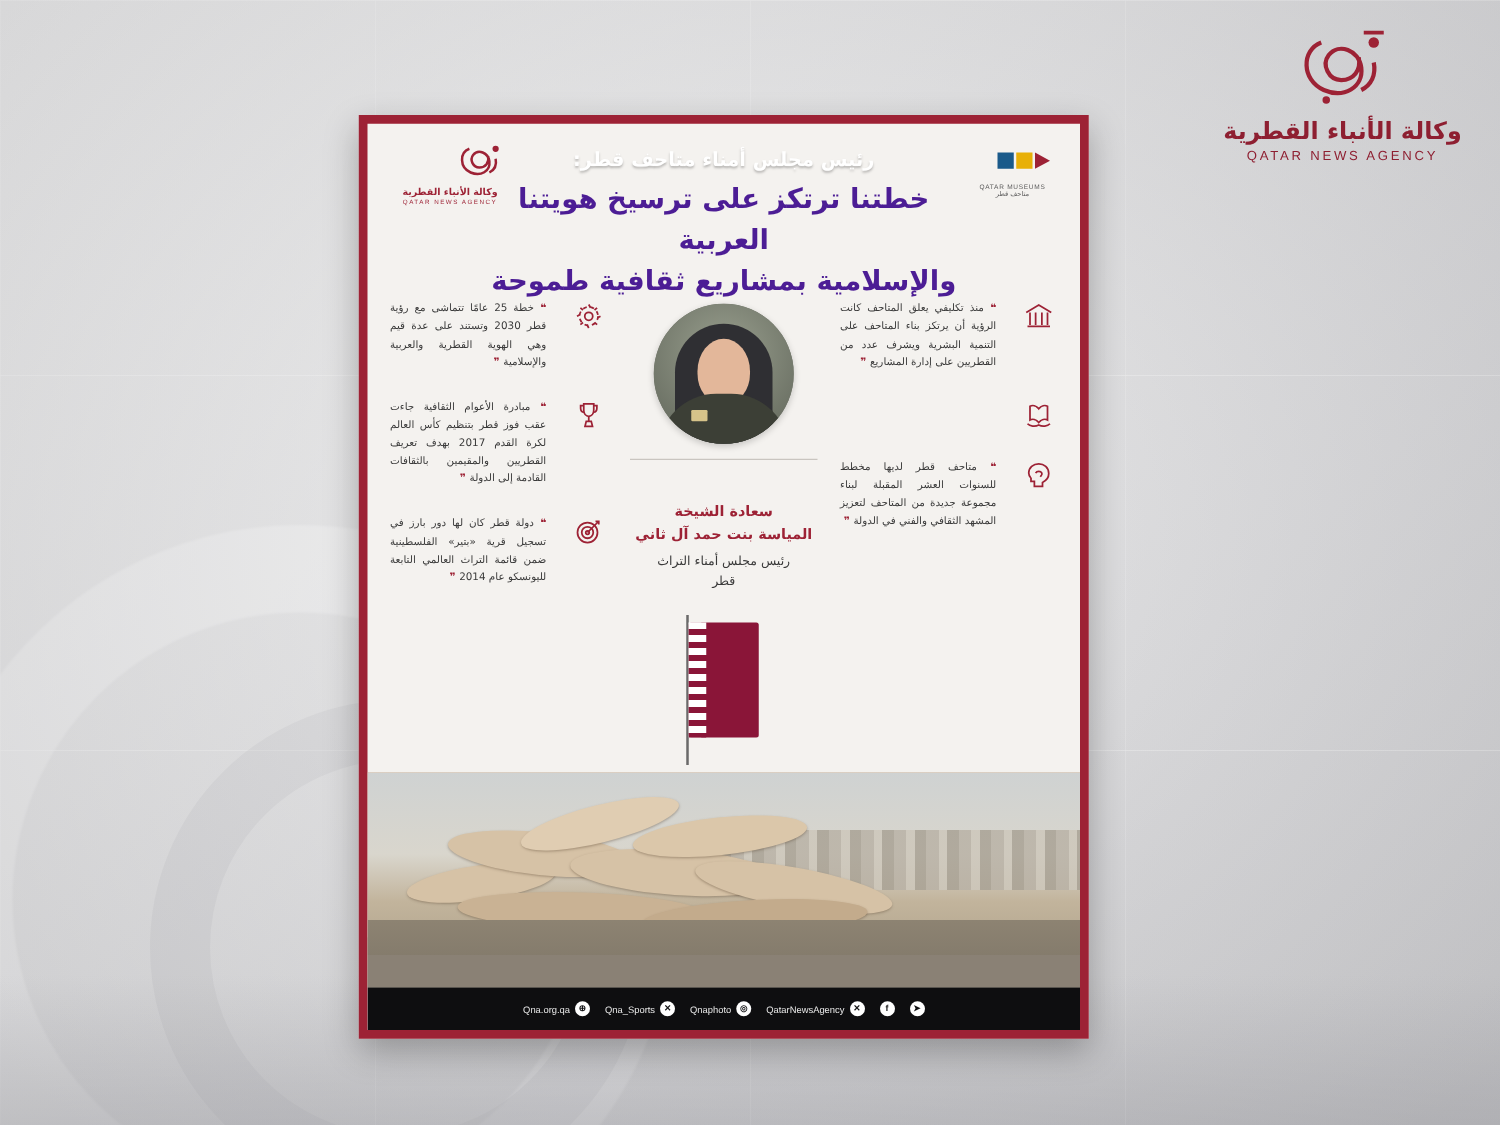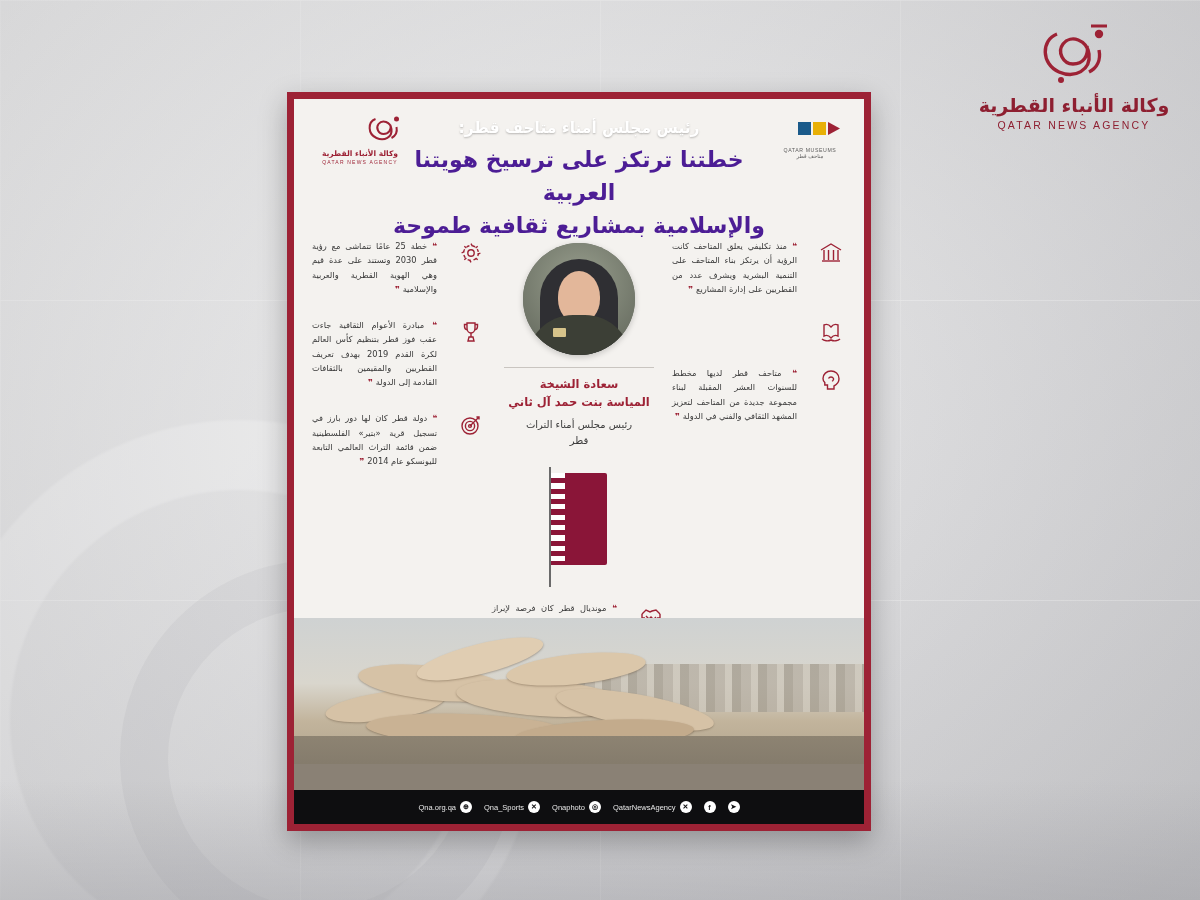--- a/index.html
+++ b/index.html
@@ -126,21 +126,21 @@
     width:42px;height:52px;background:#e3b79a;border-radius:50% 50% 46% 46%;
   }
   .portrait .body{
     position:absolute;left:50%;bottom:-6px;transform:translateX(-50%);
     width:104px;height:46px;background:#3c3f36;border-radius:46px 46px 0 0;
   }
   .portrait .badge{
     position:absolute;left:30px;bottom:18px;width:13px;height:9px;background:#d6c38a;border-radius:1px;
   }
   .divider{width:150px;height:1px;background:#c9c5c0;margin:12px 0 8px;}
-  .name{color:#9d2235;font-weight:bold;font-size:11.5px;text-align:center;line-height:1.55;}
+  .name{color:#9d2235;font-weight:bold;font-size:11.5px;text-align:center;line-height:1.55;margin-top:25px;}
   .role{color:#3a3a3a;font-size:10px;text-align:center;line-height:1.6;margin-top:5px;}
 
   
   .flag-wrap{margin-top:18px;width:110px;height:120px;position:relative;}
   .flag-pole{position:absolute;left:50%;top:0;width:2px;height:120px;background:#6a6a6a;transform:translateX(-30px);}
   .flag{
     position:absolute;left:50%;top:6px;transform:translateX(-28px);
     width:56px;height:92px;background:#8a1538;border-radius:2px;
   }
   .flag .serr{
@@ -339,21 +339,21 @@
           <div class="item">
             <div class="ic">
               <svg width="24" height="24" viewBox="0 0 24 24" fill="none" stroke="#9d2235" stroke-width="1.4">
                 <path d="M8 3 H16 V8 C16 11 14.2 13 12 13 C9.8 13 8 11 8 8 Z"></path>
                 <path d="M8 4.5 H5.5 V6.5 C5.5 8.5 6.8 9.6 8.2 9.8"></path>
                 <path d="M16 4.5 H18.5 V6.5 C18.5 8.5 17.2 9.6 15.8 9.8"></path>
                 <path d="M12 13 V17 M9 21 H15 L14 17 H10 Z"></path>
               </svg>
             </div>
             <div class="tx">
-              <span class="quote">❝ </span><span>مبادرة الأعوام الثقافية جاءت عقب فوز قطر بتنظيم كأس العالم لكرة القدم 2019 بهدف تعريف القطريين والمقيمين بالثقافات القادمة إلى الدولة</span><span class="quote"> ❞</span>
+              <span class="quote">❝ </span><span>مبادرة الأعوام الثقافية جاءت عقب فوز قطر بتنظيم كأس العالم لكرة القدم 2017 بهدف تعريف القطريين والمقيمين بالثقافات القادمة إلى الدولة</span><span class="quote"> ❞</span>
             </div>
           </div>
 
           <div class="item">
             <div class="ic">
               <svg width="24" height="24" viewBox="0 0 24 24" fill="none" stroke="#9d2235" stroke-width="1.4">
                 <circle cx="11" cy="13" r="8"></circle>
                   <circle cx="11" cy="13" r="4.6"></circle>
                   <circle cx="11" cy="13" r="1.4"></circle>
                 <path d="M11 13 L20 4 M17.4 4 L20 4 L20 6.6"></path>

